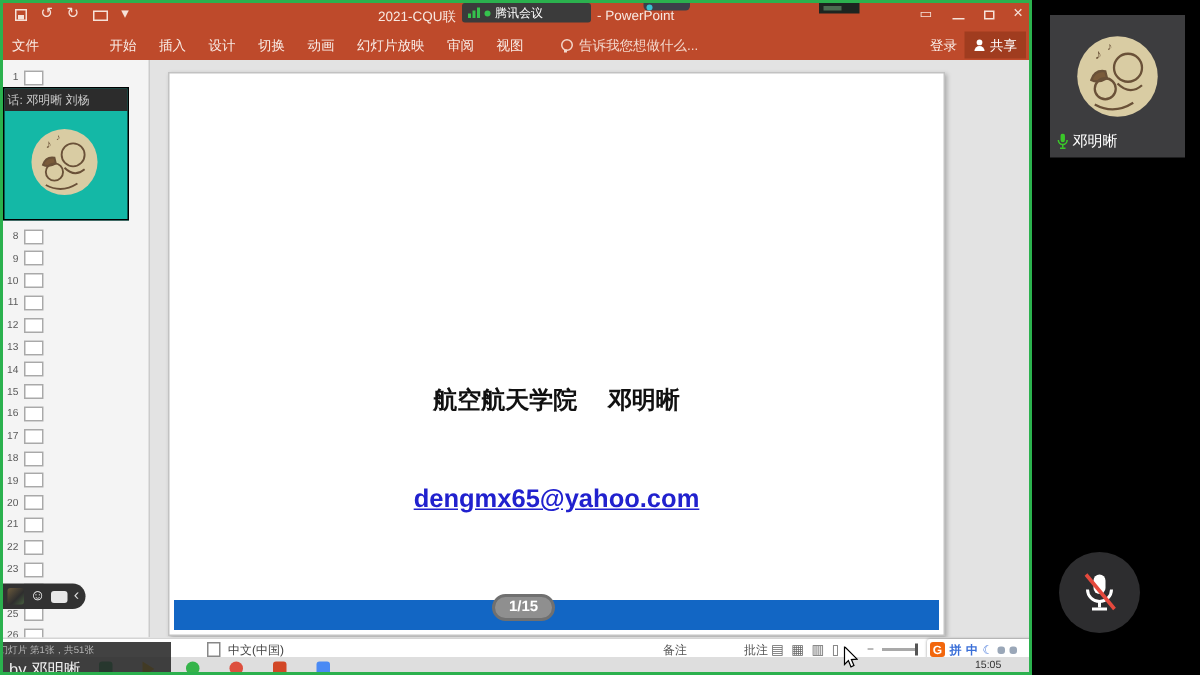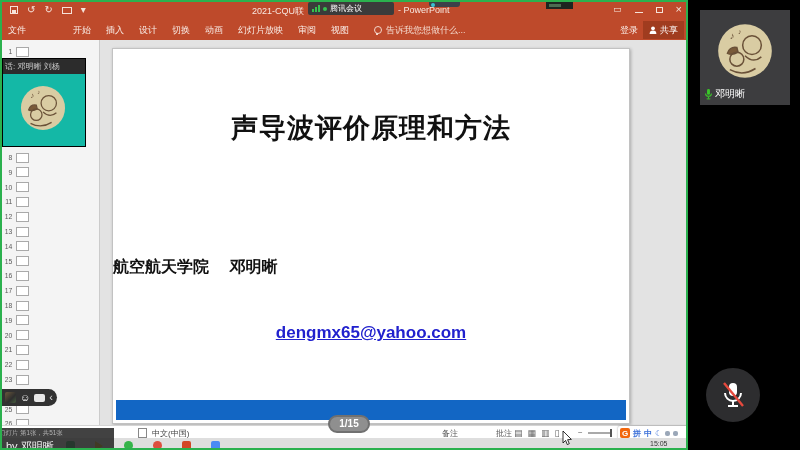--- a/index.html
+++ b/index.html
@@ -36,21 +36,21 @@
   .thumbpanel{position:absolute;left:0;top:38px;width:97px;height:385px;background:#f4f4f4;
               border-right:1px solid #cbcbcb}
   .trow{position:absolute;display:flex;align-items:center;gap:3px;height:11px}
   .trow .n{width:10px;text-align:right;font-size:8px;color:#5a5a5a;transform:scale(.85)}
   .trow .tb{width:11px;height:8px;background:#fff;border:1px solid #a9a9a9}
   
   .slide{position:absolute;left:110px;top:46px;width:516px;height:374px;background:#fff;
          border:1px solid #c2c2c2;box-shadow:1px 1px 3px rgba(0,0,0,.25)}
   .slide-title{position:absolute;left:0;top:56px;width:100%;text-align:center;font-size:27px;
                font-weight:800;color:#111;line-height:47px;letter-spacing:1px}
-  .slide-author{position:absolute;left:0;top:208px;width:100%;font-size:16px;
+  .slide-author{position:absolute;left:0;top:208px;width:100%;text-align:center;font-size:16px;
                 font-weight:700;color:#111}
   .slide-email{position:absolute;left:0;top:274px;width:100%;text-align:center;font-size:17px;
                font-weight:700;color:#2121CE;text-decoration:underline}
   .bluebar{position:absolute;left:3px;right:3px;top:351px;height:20px;background:#1266C4}
   
   .statusbar{position:absolute;left:0;top:423px;width:100%;height:13px;background:#ffffff;
              border-top:1px solid #d4d4d4;font-size:8px;color:#444}
   .sb{position:absolute;top:2px;white-space:nowrap}
   .viewic{font-size:9px;color:#666;margin-right:5px}
   .zoomtrack{position:absolute;top:6px;width:24px;height:2px;background:#a9a9a9}
@@ -82,21 +82,21 @@
   .floatbar{position:absolute;left:0;top:387px;width:55px;height:17px;background:#323232;
             border-radius:0 9px 9px 0;display:flex;align-items:center;gap:4px;padding-left:3px;box-sizing:border-box}
   .chip{width:11px;height:11px;border-radius:2px;background:linear-gradient(135deg,#6b5a3c,#2e2e2e 60%,#47603f)}
   .keybox{width:11px;height:8px;background:#e8e8e8;border-radius:2px}
   .floatbar .sm{color:#fff;font-size:10px;line-height:10px}
   .floatbar .ch{color:#ddd;font-size:11px;line-height:11px}
   .watermark{position:absolute;left:0;top:426px;width:112px;height:20px;background:rgba(40,40,40,.88);
              overflow:hidden;color:#b5b5b5}
   .watermark .l1{font-size:8px;transform:scale(.8);transform-origin:0 0;white-space:nowrap;margin:1px 0 0 -3px}
   .watermark .l2{font-size:11px;color:#f0f0f0;margin:-1px 0 0 4px;white-space:nowrap}
-  .pill{position:absolute;left:326px;top:413px;width:42px;height:18px;border-radius:10px;background:#8f8f8f;
+  .pill{position:absolute;left:326px;top:394px;width:42px;height:18px;border-radius:10px;background:#8f8f8f;
         border:2px solid #707070;box-sizing:border-box;color:#fff;font-size:10px;font-weight:700;
         text-align:center;line-height:14px}
   
   .panel{position:absolute;left:690px;top:0;width:110px;height:450px;background:#000}
   .tile{position:absolute;left:10px;top:10px;width:90px;height:95px;background:#3d3d3f}
   .nametag{position:absolute;left:4px;bottom:4px;display:flex;align-items:center;gap:2px;
            color:#fff;font-size:10px}
   .micbtn{position:absolute;left:16px;top:368px;width:54px;height:54px;border-radius:50%;background:#2d2d2f;
           display:flex;align-items:center;justify-content:center}
   .cursor{position:absolute;left:560px;top:429px}
@@ -229,21 +229,20 @@
         <span class="tb"></span>
       </div>
       <div class="trow abs" style="left: 1px; top: 416.4px;">
         <span class="n">26</span>
         <span class="tb"></span>
       </div>
     </div>
 
   <div class="slide">
     <div class="slide-title">
-      <div>声导波评价原理和方法</div>
     </div>
     <div class="slide-author">航空航天学院　 邓明晰</div>
     <div class="slide-email">dengmx65@yahoo.com</div>
     <div class="bluebar"></div>
   </div>
 
   <div class="statusbar">
     <span class="sb" style="left:136px;width:7px;height:8px;border:1px solid #888"></span>
     <span class="sb" style="left:150px">中文(中国)</span>
     <span class="sb" style="left:440px;color:#555">备注</span>

